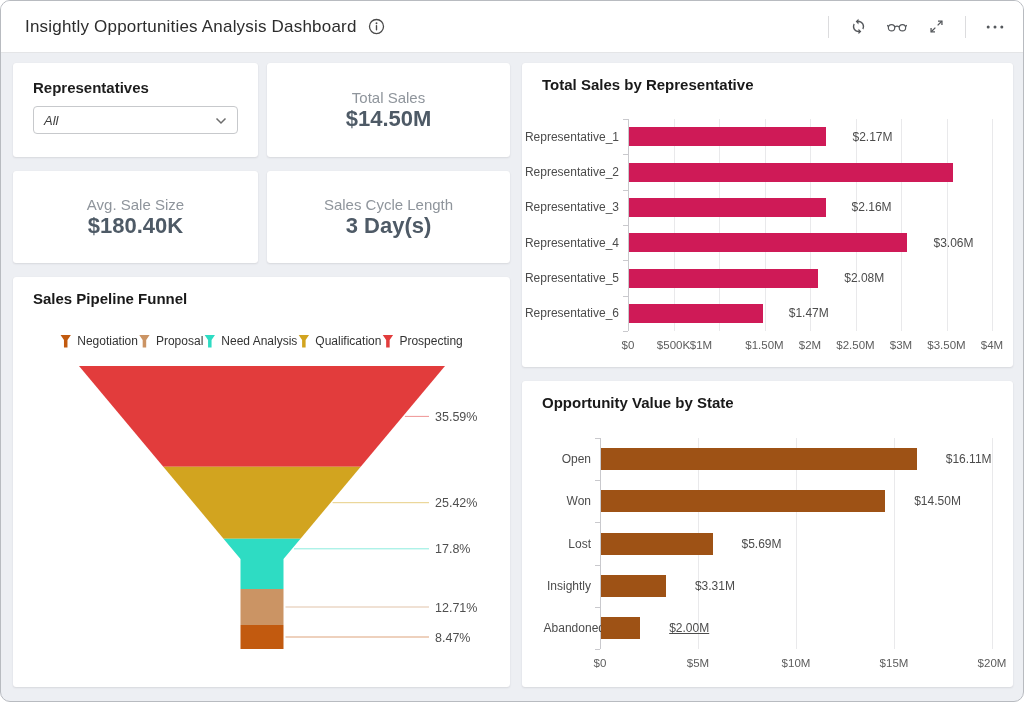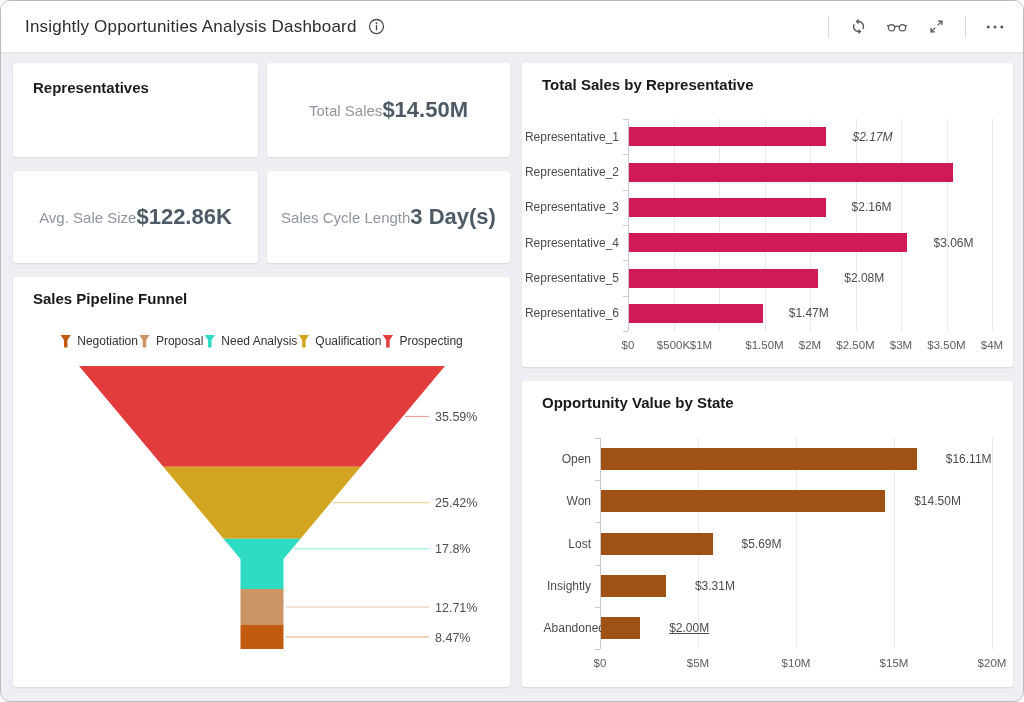--- a/index.html
+++ b/index.html
@@ -18,21 +18,21 @@
   
   .card{position:absolute;background:#fff;border-radius:3px;
         box-shadow:0 1px 2px rgba(27,31,35,.10), 0 0 1px rgba(0,0,0,.06);}
   #card-filter{left:12px;top:62px;width:245px;height:94px;}
   #card-total-sales{left:266px;top:62px;width:243px;height:94px;}
   #card-avg-sale{left:12px;top:170px;width:245px;height:92px;}
   #card-cycle{left:266px;top:170px;width:243px;height:92px;}
   #card-funnel{left:12px;top:276px;width:497px;height:410px;}
   #card-rep{left:521px;top:62px;width:491px;height:304px;}
   #card-state{left:521px;top:380px;width:491px;height:306px;}
-  .kpi{display:flex;flex-direction:row;align-items:center;justify-content:center;}
+  .kpi{display:flex;flex-direction:column;align-items:center;justify-content:center;}
   .kpi-label{font-size:15px;color:#8f959c;}
   .kpi-value{font-size:22px;font-weight:bold;color:#4e5a66;}
   .filter-label{position:absolute;left:20px;top:16px;font-size:15px;font-weight:bold;color:#1d1d1d;}
   .select{position:absolute;left:20px;right:20px;top:43px;height:28px;border:1px solid #c7c9cc;
           border-radius:4px;display:flex;align-items:center;justify-content:space-between;
           padding:0 10px;cursor:pointer;background:#fff;box-sizing:border-box;}
   .select .val{font-style:italic;font-size:13px;color:#3e3e3e;}
   .chart-title{position:absolute;left:20px;top:13px;font-size:15px;font-weight:bold;color:#191919;margin:0;}
   
   .legend{position:absolute;left:0;right:0;top:57px;display:flex;justify-content:center;
@@ -98,29 +98,37 @@
             <circle cx="2.2" cy="3" r="1.5"></circle>
             <circle cx="9" cy="3" r="1.5"></circle>
             <circle cx="15.8" cy="3" r="1.5"></circle>
           </svg>
       </span>
     </div>
   </div>
 
   <section class="card" id="card-filter">
     <div class="filter-label">Representatives</div>
+    <div class="select">
+      <span class="val">All</span>
+      <span>
+        <svg width="12" height="8" viewBox="0 0 12 8" fill="none" stroke="#6d6d6d" stroke-width="1.5">
+            <path d="M1.5 1.5 L6 6 L10.5 1.5"></path>
+          </svg>
+      </span>
+    </div>
   </section>
 
   <section class="card kpi" id="card-total-sales">
     <span class="kpi-label">Total Sales</span>
     <span class="kpi-value">$14.50M</span>
   </section>
   <section class="card kpi" id="card-avg-sale">
     <span class="kpi-label">Avg. Sale Size</span>
-    <span class="kpi-value">$122.86K</span>
+    <span class="kpi-value">$180.40K</span>
   </section>
   <section class="card kpi" id="card-cycle">
     <span class="kpi-label">Sales Cycle Length</span>
     <span class="kpi-value">3 Day(s)</span>
   </section>
 
   <section class="card" id="card-funnel">
     <h2 class="chart-title">Sales Pipeline Funnel</h2>
     <div class="legend" id="funnel-legend">
         <div class="legend-item">
@@ -186,21 +194,21 @@
         <div class="tick-label" style="left: 438px; top: 275px;">$4M</div>
         <div class="ynotch" style="left: 101px; top: 56px;"></div>
         <div class="ynotch" style="left: 101px; top: 91.3333px;"></div>
         <div class="ynotch" style="left: 101px; top: 126.667px;"></div>
         <div class="ynotch" style="left: 101px; top: 162px;"></div>
         <div class="ynotch" style="left: 101px; top: 197.333px;"></div>
         <div class="ynotch" style="left: 101px; top: 232.667px;"></div>
         <div class="ynotch" style="left: 101px; top: 268px;"></div>
         <div class="cat-label" style="left: 0px; width: 97px; top: 65.6667px;">Representative_1</div>
         <div class="bar" style="left: 107px; top: 64.1667px; width: 197.47px; height: 19px; background: rgb(207, 26, 87);"></div>
-        <div class="val-label" style="left: 330.47px; top: 65.6667px; font-style: italic;">$2.17M</div>
+        <div class="val-label" style="left: 330.47px; top: 65.6667px;">$2.17M</div>
         <div class="cat-label" style="left: 0px; width: 97px; top: 101px;">Representative_2</div>
         <div class="bar" style="left: 107px; top: 99.5px; width: 323.96px; height: 19px; background: rgb(207, 26, 87);"></div>
         <div class="cat-label" style="left: 0px; width: 97px; top: 136.333px;">Representative_3</div>
         <div class="bar" style="left: 107px; top: 134.833px; width: 196.56px; height: 19px; background: rgb(207, 26, 87);"></div>
         <div class="val-label" style="left: 329.56px; top: 136.333px;">$2.16M</div>
         <div class="cat-label" style="left: 0px; width: 97px; top: 171.667px;">Representative_4</div>
         <div class="bar" style="left: 107px; top: 170.167px; width: 278.46px; height: 19px; background: rgb(207, 26, 87);"></div>
         <div class="val-label" style="left: 411.46px; top: 171.667px;">$3.06M</div>
         <div class="cat-label" style="left: 0px; width: 97px; top: 207px;">Representative_5</div>
         <div class="bar" style="left: 107px; top: 205.5px; width: 189.28px; height: 19px; background: rgb(207, 26, 87);"></div>

